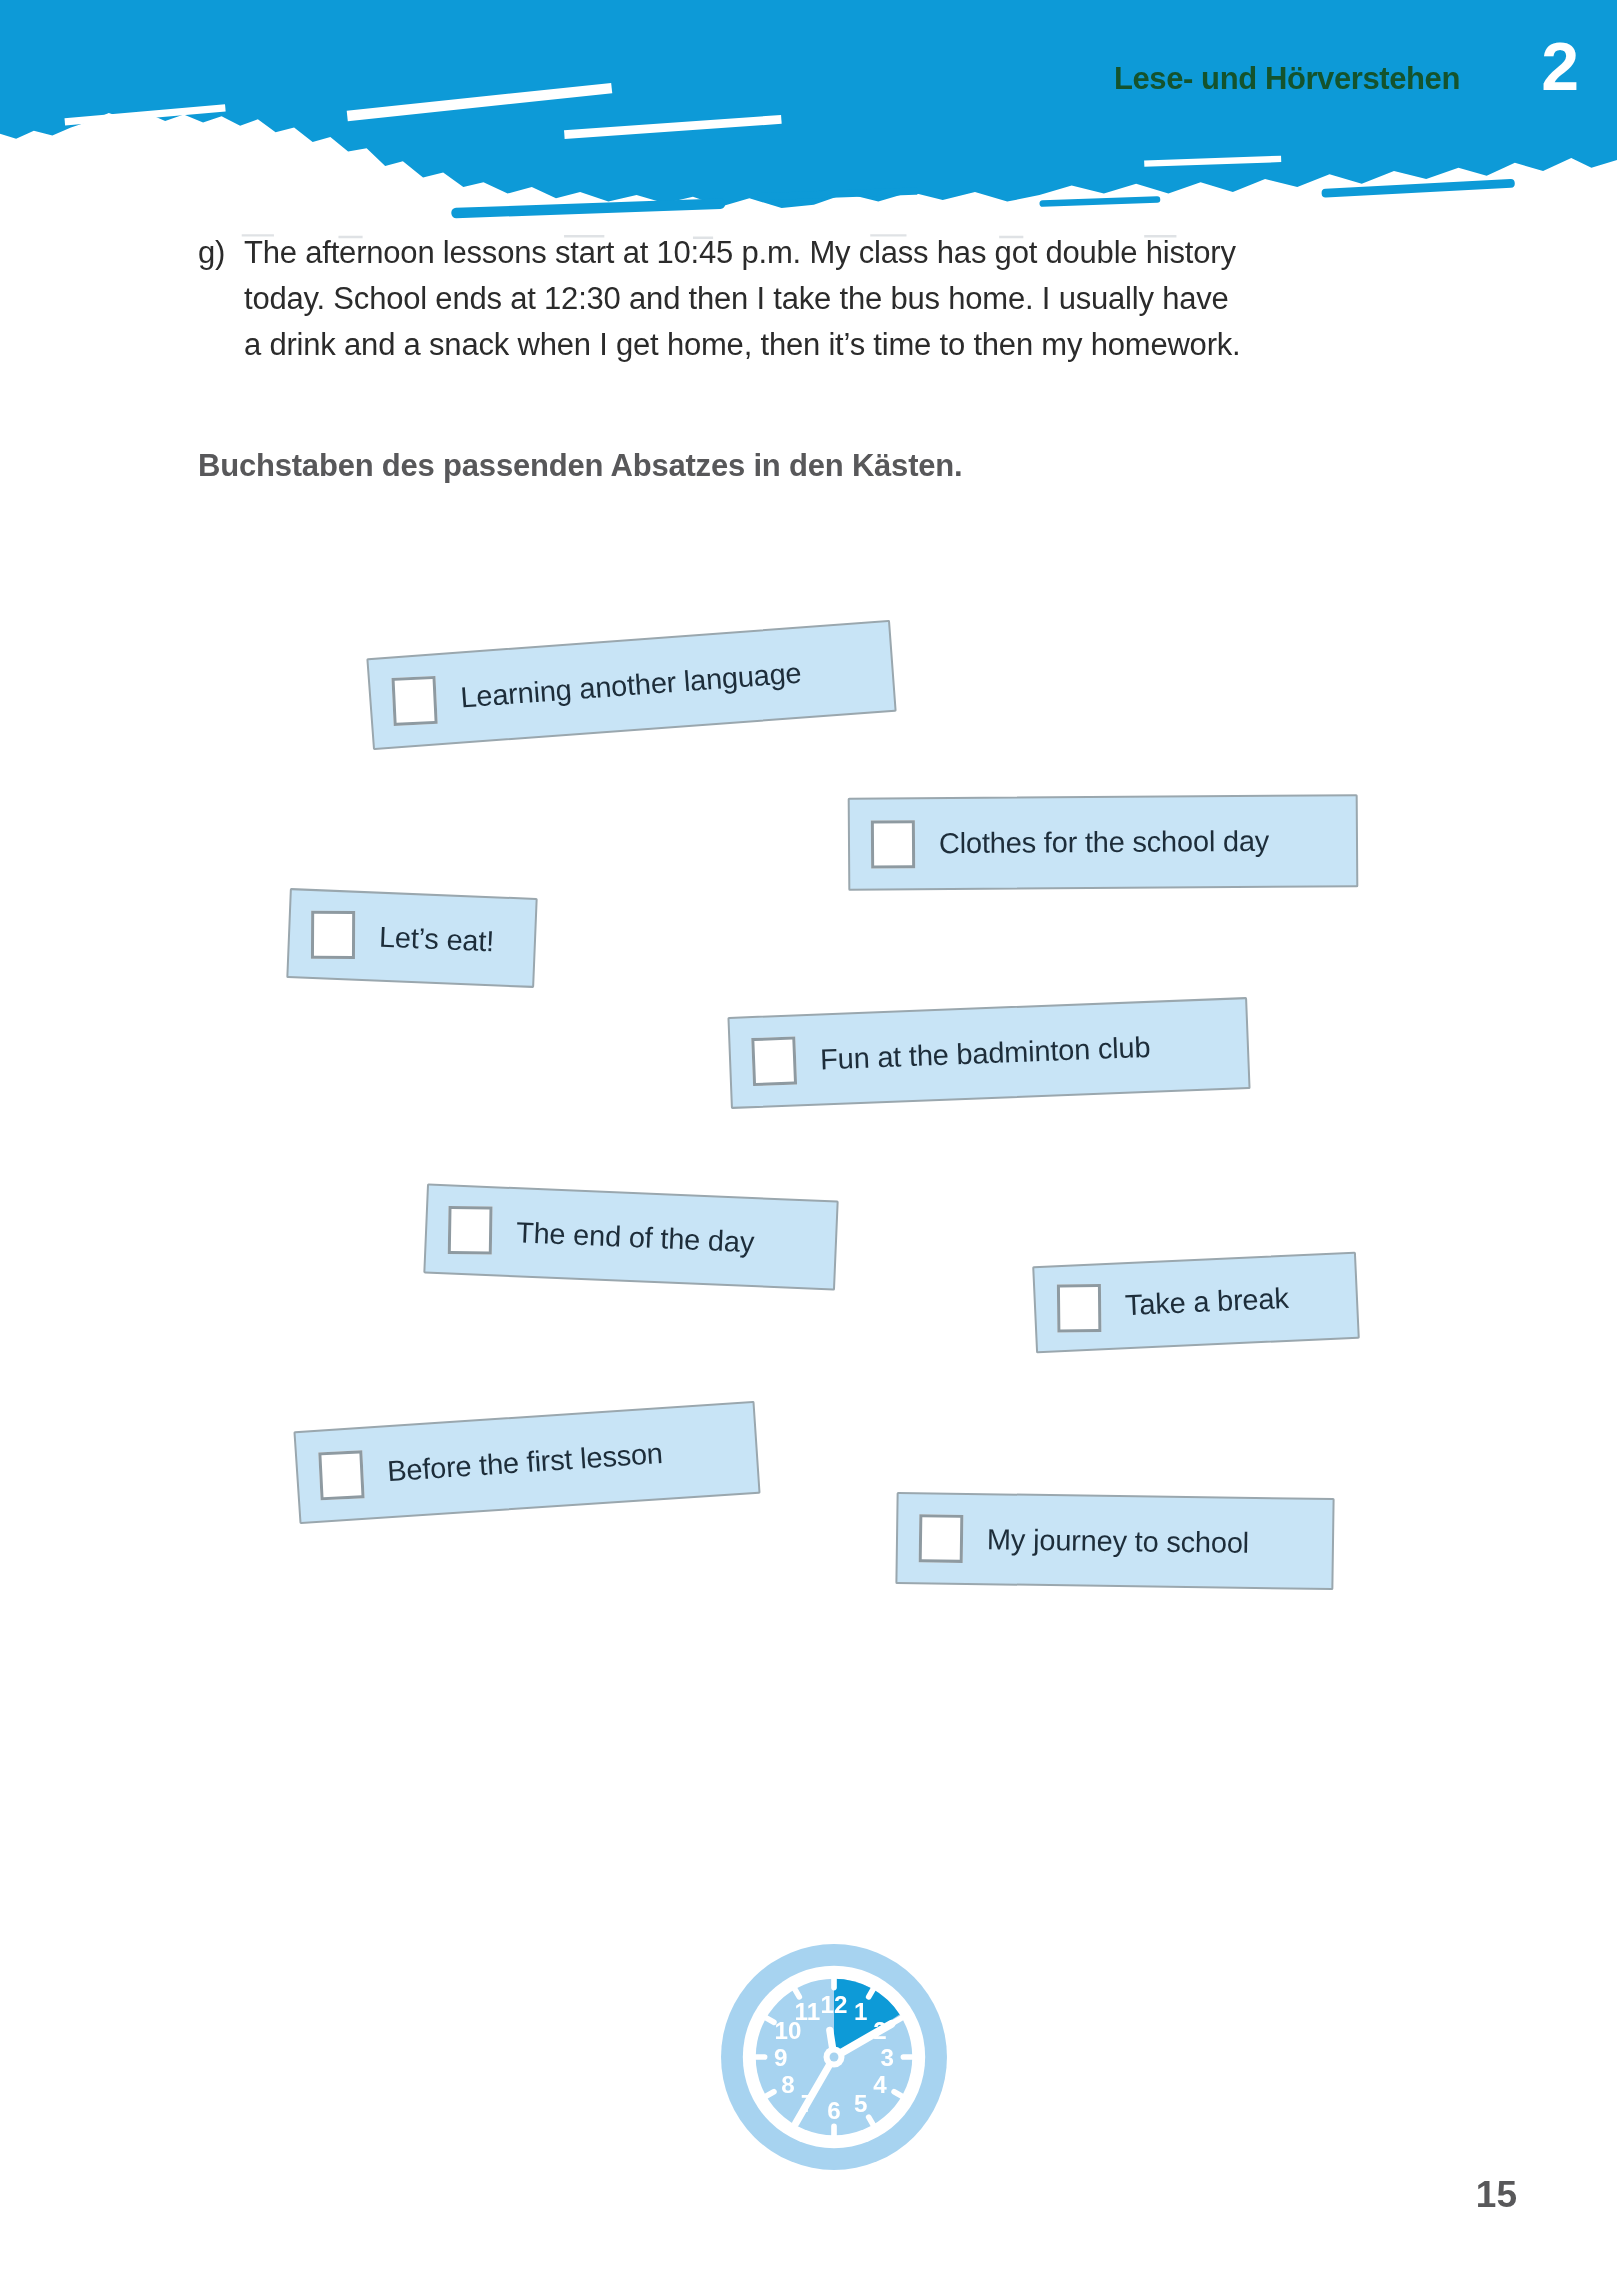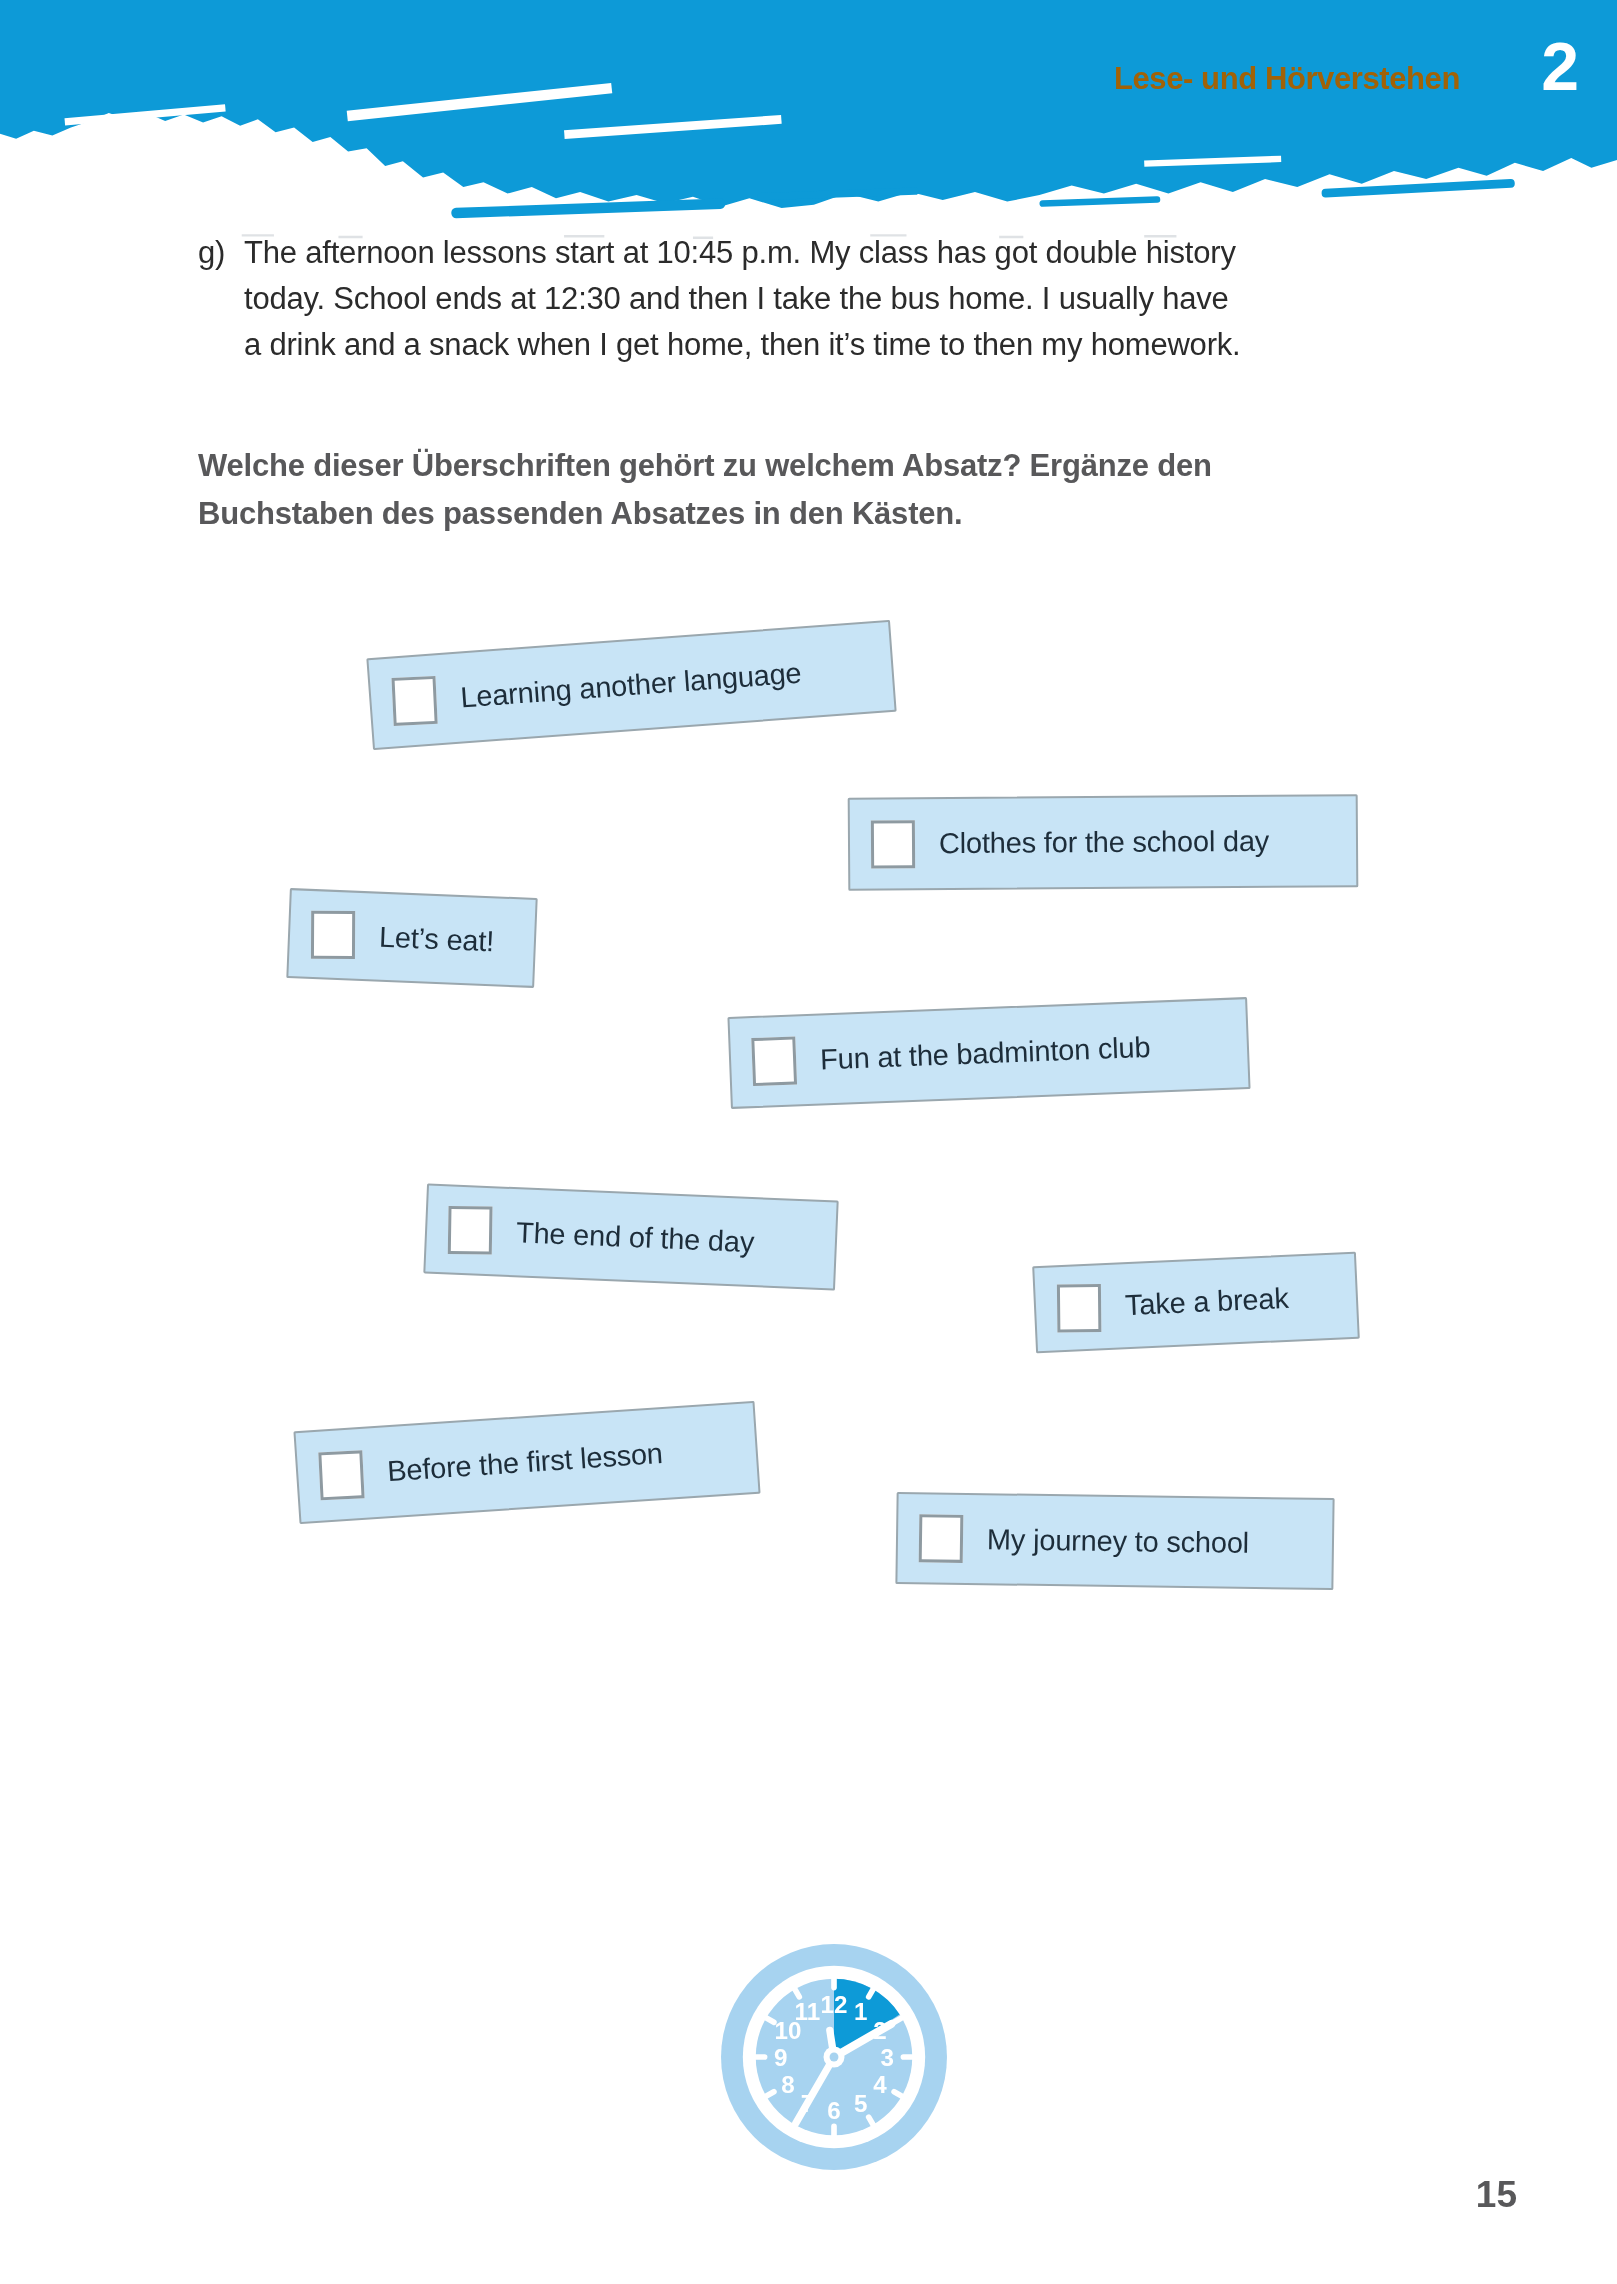--- a/index.html
+++ b/index.html
@@ -1,21 +1,21 @@
 <!DOCTYPE html>
 <html style="--accent: #0d9ad7; --box_fill: #c8e4f6; --box_border: #9aa7ae; --clock_light: #a7d3f0; --heading_text: #1d2d3a; --body_text: #2b2b2b; --muted_text: #58585a;font-size:13px"><head>
 <meta charset="utf-8">
 <style>
   html,body{margin:0;padding:0;background:#fff;}
   .page{position:relative;width:1618px;height:2284px;background:#ffffff;overflow:hidden;
         font-family:"Liberation Sans",sans-serif;}
 
   
   .hdr-svg{position:absolute;top:0;left:0;display:block;}
-  .hdr-title{position:absolute;top:61px;right:158px;color:#a16207;font-weight:bold;
+  .hdr-title{position:absolute;top:61px;right:158px;color:#14532d;font-weight:bold;
              font-size:31px;letter-spacing:-0.4px;white-space:nowrap;}
   .hdr-num{position:absolute;top:32px;right:39px;color:#fff;font-weight:bold;
            font-size:68px;line-height:1;}
 
   
   .para{position:absolute;left:198px;top:230px;display:flex;color:var(--body_text,#2b2b2b);
         font-size:31px;line-height:46px;letter-spacing:-0.2px;}
   .para-label{width:46px;flex:none;}
 
   
@@ -86,21 +86,20 @@
   <div class="para">
     <div class="para-label">g)</div>
     <div>
       <div>The afternoon lessons start at 10:45 p.m. My class has got double history</div>
       <div>today. School ends at 12:30 and then I take the bus home. I usually have</div>
       <div>a drink and a snack when I get home, then it’s time to then my homework.</div>
     </div>
   </div>
 
   <div class="instruction">
-    <div>Welche dieser Überschriften gehört zu welchem Absatz? Ergänze den</div>
     <div>Buchstaben des passenden Absatzes in den Kästen.</div>
   </div>
 
   <div class="hb hb1">
     <div class="cb"></div>
     <div class="lbl">Learning another language</div>
   </div>
   <div class="hb hb2">
     <div class="cb"></div>
     <div class="lbl">Clothes for the school day</div>

